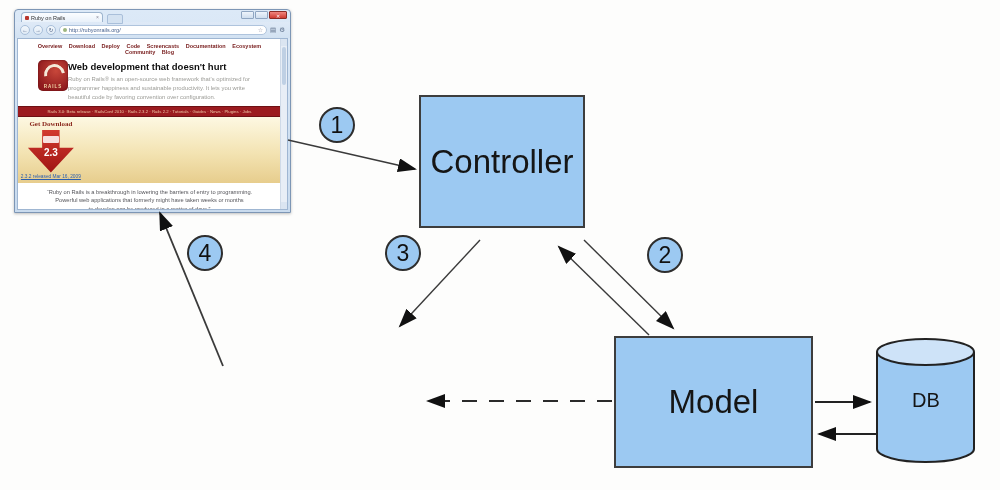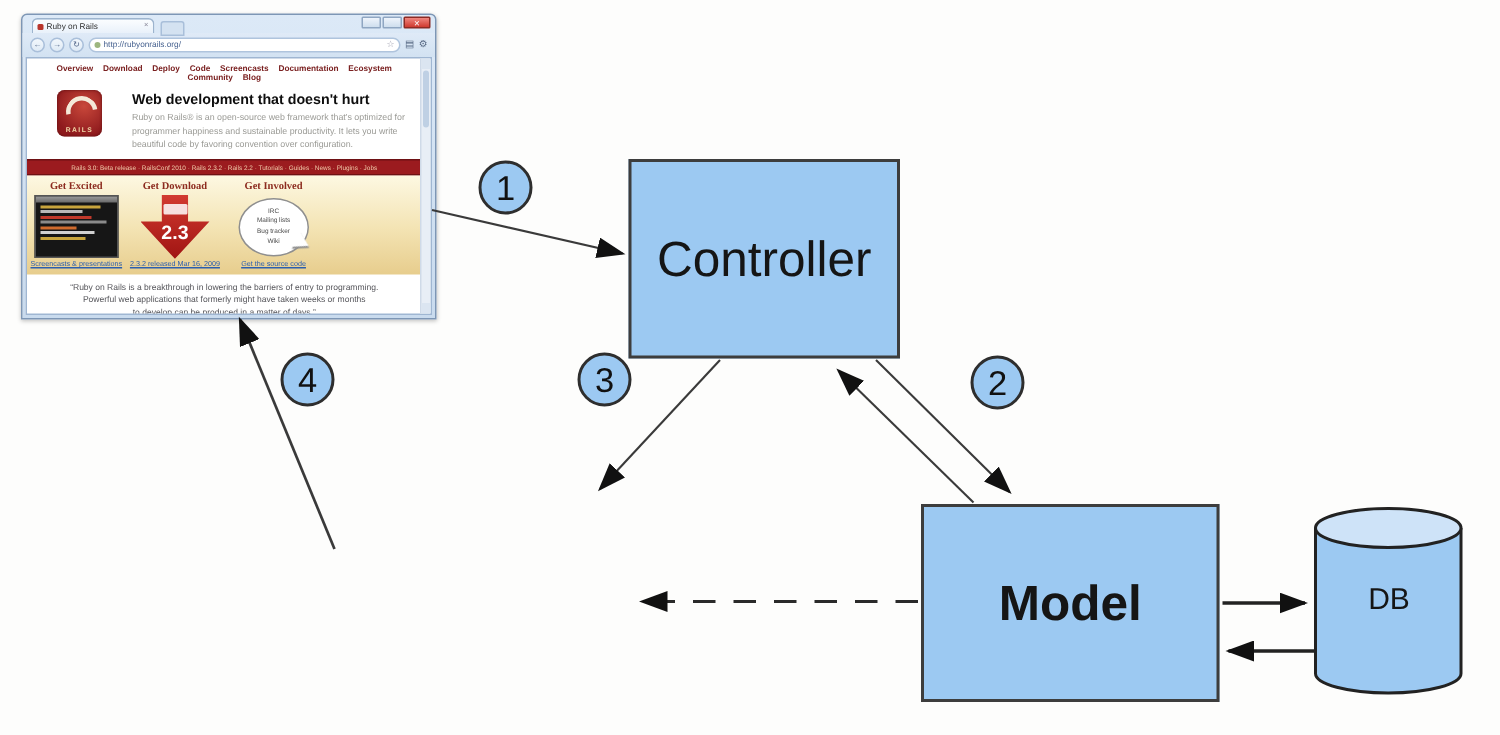--- a/index.html
+++ b/index.html
@@ -48,21 +48,21 @@
   .tbicon{font-size:6.5px;color:#5a6c87;flex:none;line-height:1;}
   .viewport{position:absolute;left:2px;right:2px;top:28px;bottom:2px;background:#fff;
           border:1px solid #9fb6d2;overflow:hidden;}
   .scrollbar{position:absolute;right:0;top:0;bottom:0;width:6px;background:#e8eef6;border-left:1px solid #cfdae8;}
   .scrollbar .thumb{position:absolute;left:1px;right:1px;top:8px;height:38px;background:#bfd0e4;border-radius:2px;}
   .scrollbar .cap{position:absolute;left:0;right:0;height:7px;background:#dbe5f1;}
   .scrollbar .cap.dn{bottom:0;top:auto;}
   .pagecontent{position:absolute;left:0;right:6px;top:0;bottom:0;overflow:hidden;}
   .sitenav{margin-top:4px;text-align:center;font-size:5.5px;font-weight:bold;color:#7a2020;}
   .sitenav span{margin:0 2.5px;}
-  .hero{display:flex;gap:20px;padding:5px 10px 0 20px;align-items:flex-start;}
+  .hero{display:flex;gap:0;padding:5px 10px 0 20px;align-items:flex-start;}
   .rlogo{position:relative;width:30px;height:31px;flex:none;border-radius:5px;
          background:radial-gradient(circle at 60% 35%,#c8473a,#8e1a1d 75%);box-shadow:inset 0 0 2px #5c0f10;}
   .rlogo:before{content:"";position:absolute;left:6px;top:4px;width:15px;height:15px;border-radius:50%;
          border:3px solid transparent;border-left-color:#f4e9d8;border-top-color:#f4e9d8;transform:rotate(35deg);}
   .rlogo .rt{position:absolute;bottom:2px;left:0;right:0;text-align:center;
          font-size:4.5px;font-weight:bold;color:#f2d9a8;letter-spacing:1px;}
   .herotext{flex:1;}
   .h1{font-size:9.5px;font-weight:bold;color:#0e0e0e;margin:1px 0 3px;}
   .lead{font-size:5.9px;color:#9b9b96;line-height:1.5;width:196px;}
   .ticker{margin-top:4px;height:9px;background:#9b1b1f;border-top:1px solid #6e1114;border-bottom:1px solid #6e1114;
@@ -75,21 +75,21 @@
   .collink{font-size:4.8px;color:#2c5fae;text-decoration:underline;margin-top:1px;white-space:nowrap;}
   
   .term{width:56px;height:42px;background:#161616;border:1px solid #555;box-sizing:border-box;}
   .term .tbar{height:4px;background:linear-gradient(#9a9a9a,#6a6a6a);}
   .term i{display:block;height:2px;margin:1.5px 3px 0;}
   
   .redarrow{position:relative;width:46px;height:43px;background:linear-gradient(#d23a30,#9f1412);
             clip-path:polygon(31% 0,69% 0,69% 42%,100% 42%,50% 100%,0 42%,31% 42%);
             display:flex;justify-content:center;}
   .redarrow .note{position:absolute;top:6px;width:16px;height:7px;background:rgba(255,255,255,.85);border-radius:1px;}
-  .redarrow .ver{position:absolute;top:17px;font-size:13px;font-weight:bold;color:#fff;}
+  .redarrow .ver{position:absolute;top:17px;font-size:10px;font-weight:bold;color:#fff;}
   
   .book{width:38px;height:44px;background:#fafaf5;border:1px solid #aaa;box-sizing:border-box;padding-top:2px;}
   .book i{display:block;height:1.5px;background:#3a3a3a;margin:1.5px auto 0;}
   .book .pic{width:28px;height:22px;margin:2px auto 0;background:linear-gradient(120deg,#e6d8bd 45%,#bcd6e4 45%);
              border:1px solid #ccc;position:relative;}
   .book .pic:before{content:"";position:absolute;left:4px;top:4px;width:7px;height:12px;background:#7d5f35;}
   .book .pic:after{content:"";position:absolute;right:5px;top:6px;width:9px;height:6px;background:#6d829b;}
   
   .bubble{position:relative;width:47px;height:39px;background:#fff;border:1.5px solid #8f8f8f;border-radius:50%;
           display:flex;flex-direction:column;align-items:center;justify-content:center;box-sizing:border-box;}
@@ -148,76 +148,48 @@
             <span class="rt">RAILS</span>
           </div>
           <div class="herotext">
             <div class="h1">Web development that doesn't hurt</div>
             <div class="lead">Ruby on Rails® is an open-source web framework that's optimized for programmer happiness and sustainable productivity. It lets you write beautiful code by favoring convention over configuration.</div>
           </div>
         </div>
         <div class="ticker">Rails 3.0: Beta release · RailsConf 2010 · Rails 2.3.2 · Rails 2.2 · Tutorials · Guides · News · Plugins · Jobs</div>
         <div class="yellow">
           <div class="col">
-            <div class="coltitle">Get Excited</div>
-            <div class="gfx">
-              <div class="term">
-                <div class="tbar"></div>
-                <i style="width:40px;background:#c8a43c;"></i>
-                <i style="width:28px;background:#b9b9b9;"></i>
-                <i style="width:34px;background:#c0392b;"></i>
-                <i style="width:44px;background:#8a8a8a;"></i>
-                <i style="width:24px;background:#cf6b2e;"></i>
-                <i style="width:36px;background:#d0d0d0;"></i>
-                <i style="width:30px;background:#c8a43c;"></i>
-              </div>
-            </div>
-            <div class="collink">Screencasts &amp; presentations</div>
-          </div>
-          <div class="col">
             <div class="coltitle">Get Download</div>
             <div class="gfx">
               <div class="redarrow">
                 <span class="note"></span>
                 <span class="ver">2.3</span>
               </div>
             </div>
             <div class="collink">2.3.2 released Mar 16, 2009</div>
           </div>
-          <div class="col">
-            <div class="coltitle">Get Involved</div>
-            <div class="gfx">
-              <div class="bubble">
-                <div>IRC</div>
-                <div>Mailing lists</div>
-                <div>Bug tracker</div>
-                <div>Wiki</div>
-              </div>
-            </div>
-            <div class="collink">Get the source code</div>
-          </div>
         </div>
         <div class="quote">
           <div>“Ruby on Rails is a breakthrough in lowering the barriers of entry to programming.</div>
           <div>Powerful web applications that formerly might have taken weeks or months</div>
           <div>to develop can be produced in a matter of days.”</div>
         </div>
       </div>
       <div class="scrollbar">
         <div class="cap"></div>
         <div class="thumb"></div>
         <div class="cap dn"></div>
       </div>
     </div>
   </div>
 
-  <div class="node" style="left:419px;top:106px;width:181px;height:133px;text-align:right;">
+  <div class="node" style="left:419px;top:95px;width:166px;height:133px;text-align:right;">
     <span>Controller</span>
   </div>
-  <div class="node" style="left:614px;top:336px;width:199px;height:132px;font-weight:bold;">
+  <div class="node" style="left:614px;top:336px;width:199px;height:132px;">
     <span>Model</span>
   </div>
 
   <svg class="overlay" style="left:872px;top:332px;" width="108" height="140" viewBox="0 0 108 140">
     <path d="M5,20 V117 a48.5,13 0 0 0 97,0 V20" fill="#9cc9f2" stroke="#222" stroke-width="2"></path>
     <ellipse cx="53.5" cy="20" rx="48.5" ry="13" fill="#cee3f8" stroke="#222" stroke-width="2"></ellipse>
   </svg>
   <div class="dblabel">DB</div>
 
   <div class="numcircle" style="left:319px;top:107px;">

